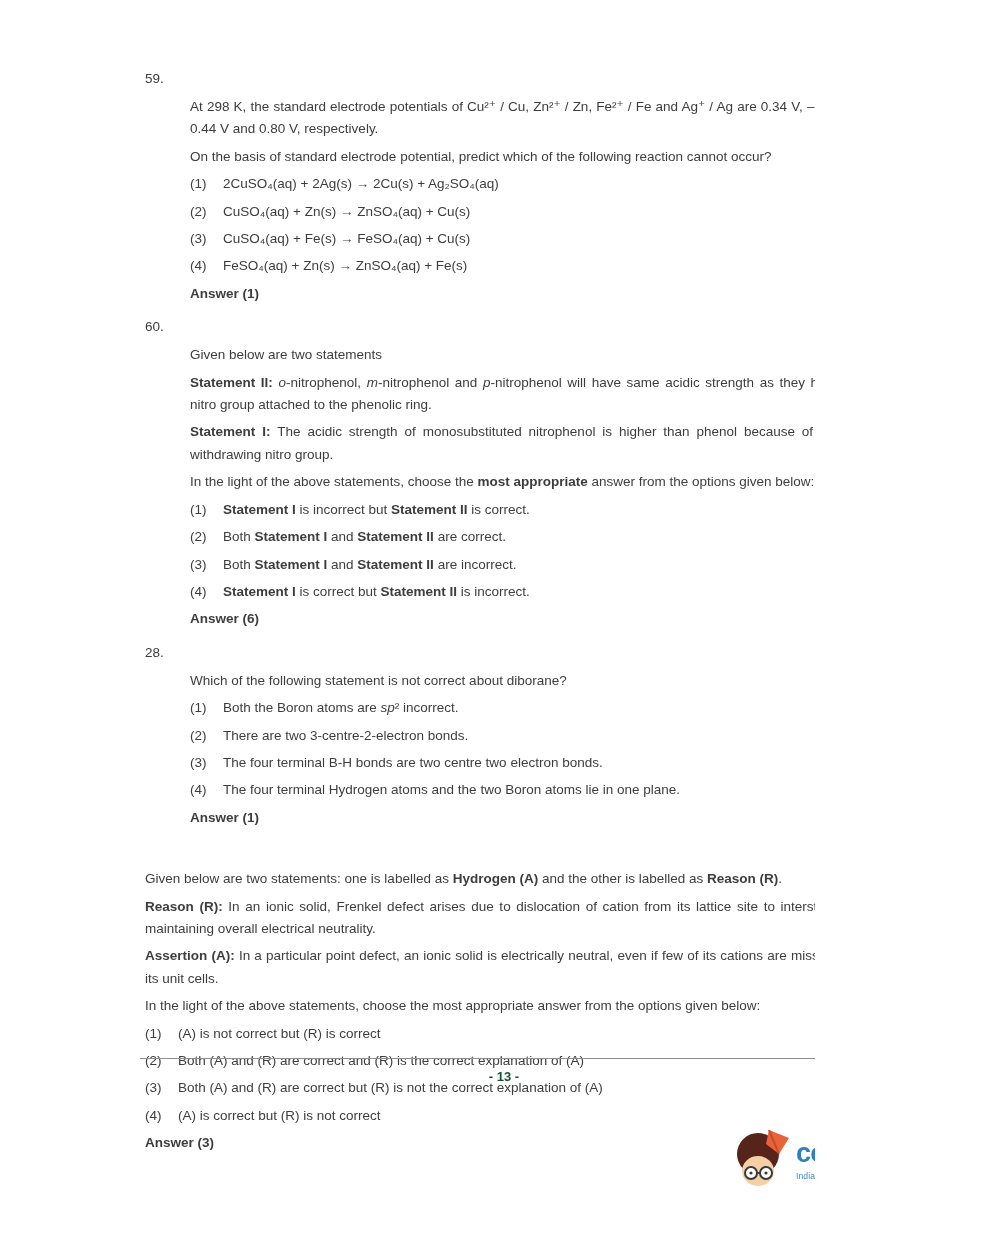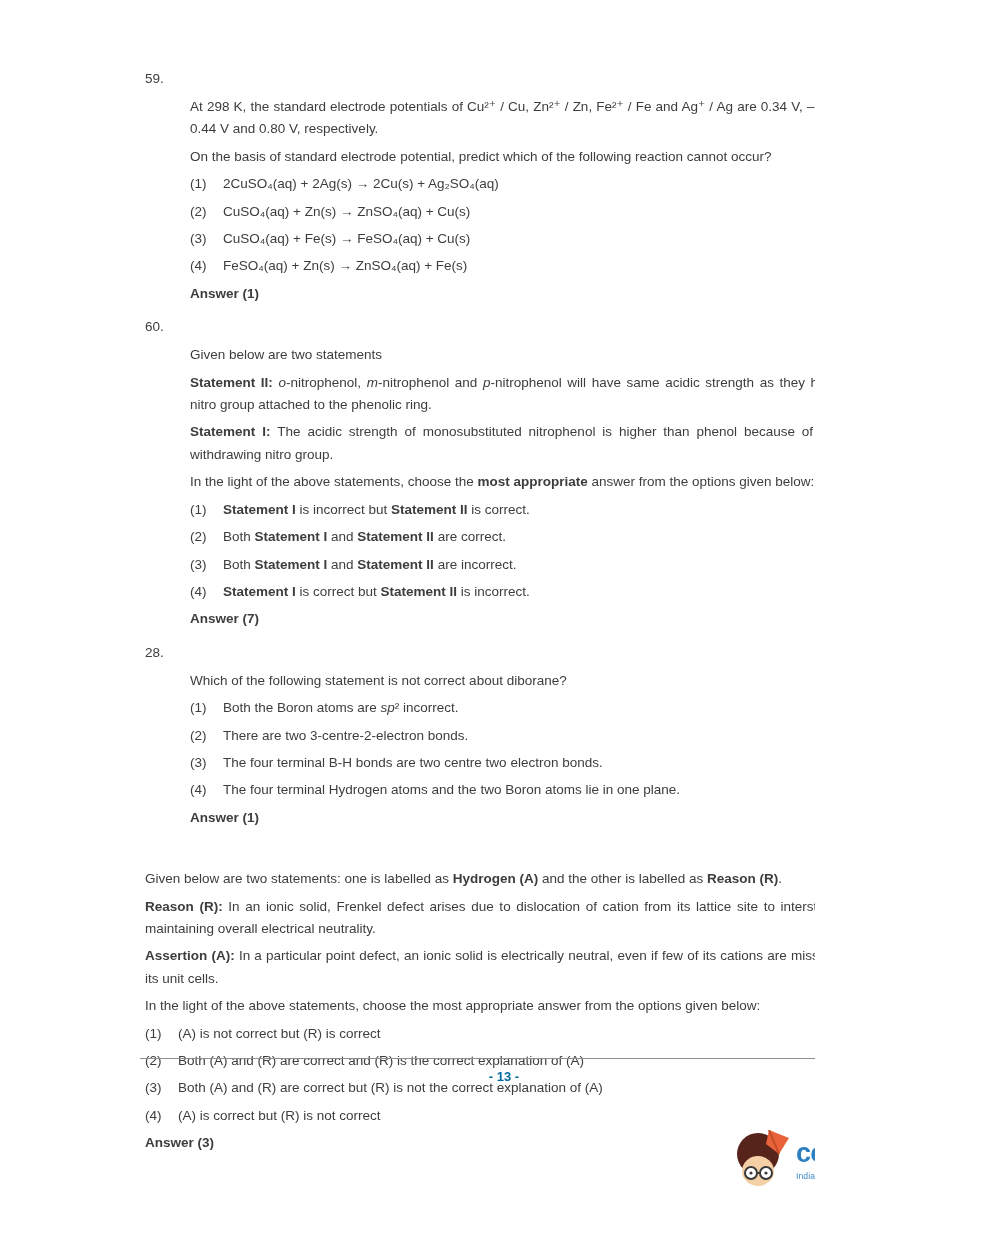--- a/index.html
+++ b/index.html
@@ -24,21 +24,21 @@
   .opt-text{flex:1;}
   .answer{font-weight:700;margin:2px 0 9px;}
   .b{font-weight:700;}
   .i{font-style:italic;}
   .footer-rule{
     position:absolute;left:140px;top:1058px;width:728px;
     border:none;border-top:1px solid #8f8f8f;margin:0;
   }
   .page-number{
     position:absolute;left:140px;top:1066px;width:728px;
-    text-align:center;font-weight:700;font-size:13px;color:#0369a1;
+    text-align:center;font-weight:700;font-size:13px;color:#14532d;
   }
   .logo{
     position:absolute;left:733px;top:1130px;
     display:flex;align-items:center;gap:7px;
   }
   .logo-text-wrap{display:flex;flex-direction:column;}
   .logo-word{display:flex;align-items:flex-start;}
   .wordmark{
     font-size:27px;font-weight:700;color:#2e7fc1;
     letter-spacing:-0.8px;line-height:1.05;
@@ -95,21 +95,21 @@
             <span class="opt-text"><span>Both </span><span class="b">Statement I</span><span> and </span><span class="b">Statement II</span><span> are correct.</span></span>
           </div>
           <div class="block option">
             <span class="opt-label">(3)</span>
             <span class="opt-text"><span>Both </span><span class="b">Statement I</span><span> and </span><span class="b">Statement II</span><span> are incorrect.</span></span>
           </div>
           <div class="block option">
             <span class="opt-label">(4)</span>
             <span class="opt-text"><span class="b">Statement I</span><span> is correct but </span><span class="b">Statement II</span><span> is incorrect.</span></span>
           </div>
-          <div class="block answer"><span>Answer (7)</span></div>
+          <div class="block answer"><span>Answer (6)</span></div>
         </div>
       </div>
       <div class="question">
         <div class="qnum">28.</div>
         <div class="qbody">
           <div class="block para"><span>Which of the following statement is not correct about diborane?</span></div>
           <div class="block option">
             <span class="opt-label">(1)</span>
             <span class="opt-text"><span>Both the Boron atoms are </span><span class="i">sp</span><span>² incorrect.</span></span>
           </div>

